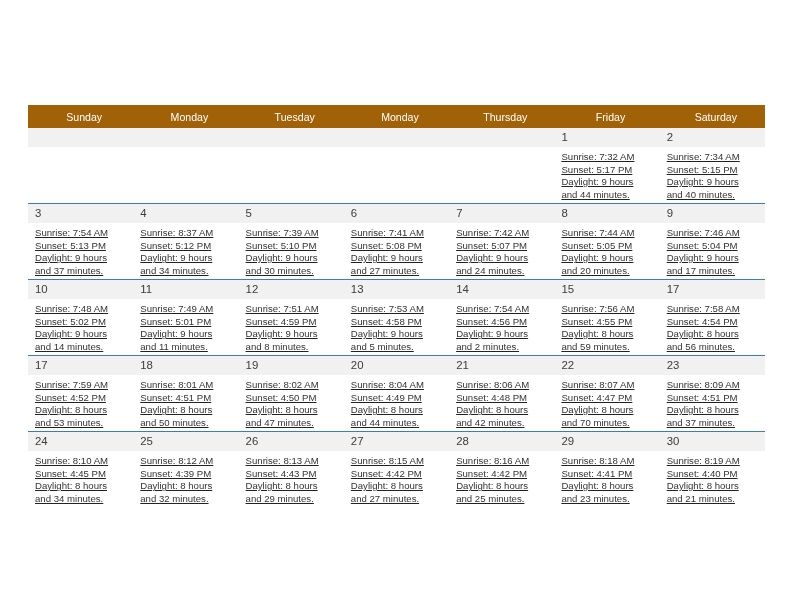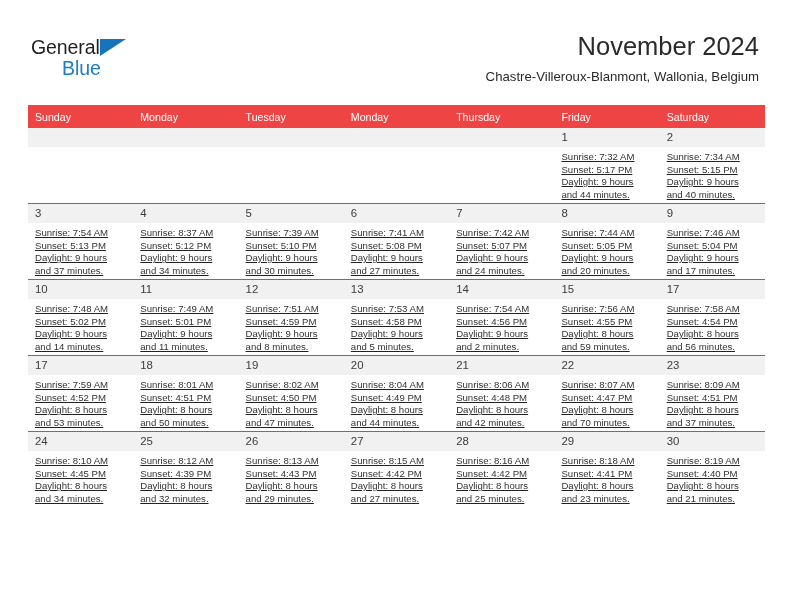--- a/index.html
+++ b/index.html
@@ -89,25 +89,25 @@
   
   .calendar {
     position: absolute;
     left: 28px;
     top: 105px;
     width: 737px;
     border-collapse: collapse;
     table-layout: fixed;
   }
   .calendar th {
-    background: #ef4444;
+    background: #a16207;
     color: #ffffff;
     font-size: 10.6px;
     font-weight: normal;
-    text-align: left;
+    text-align: center;
     padding: 5px 0 5px 7px;
     height: 13px;
     border: none;
   }
   .calendar td {
     width: 105.28px;
     height: 75px;
     vertical-align: top;
     padding: 0;
     border: none;
@@ -139,34 +139,20 @@
   }
   .empty .daynum {
     color: transparent;
   }
 </style>
 </head>
 <body>
 
 <div class="page">
 
-  <div class="header">
-
-    <div class="logo">
-      <span class="logo-general">General</span>
-      <span class="logo-triangle"></span>
-      <span class="logo-blue">Blue</span>
-    </div>
-
-    <div class="title-block">
-      <div class="month-title">November 2024</div>
-      <div class="location-subtitle">Chastre-Villeroux-Blanmont, Wallonia, Belgium</div>
-    </div>
-
-  </div>
 
   <table class="calendar">
     <thead>
       <tr id="weekday-row">
           <th>Sunday</th>
           <th>Monday</th>
           <th>Tuesday</th>
           <th>Monday</th>
           <th>Thursday</th>
           <th>Friday</th>

